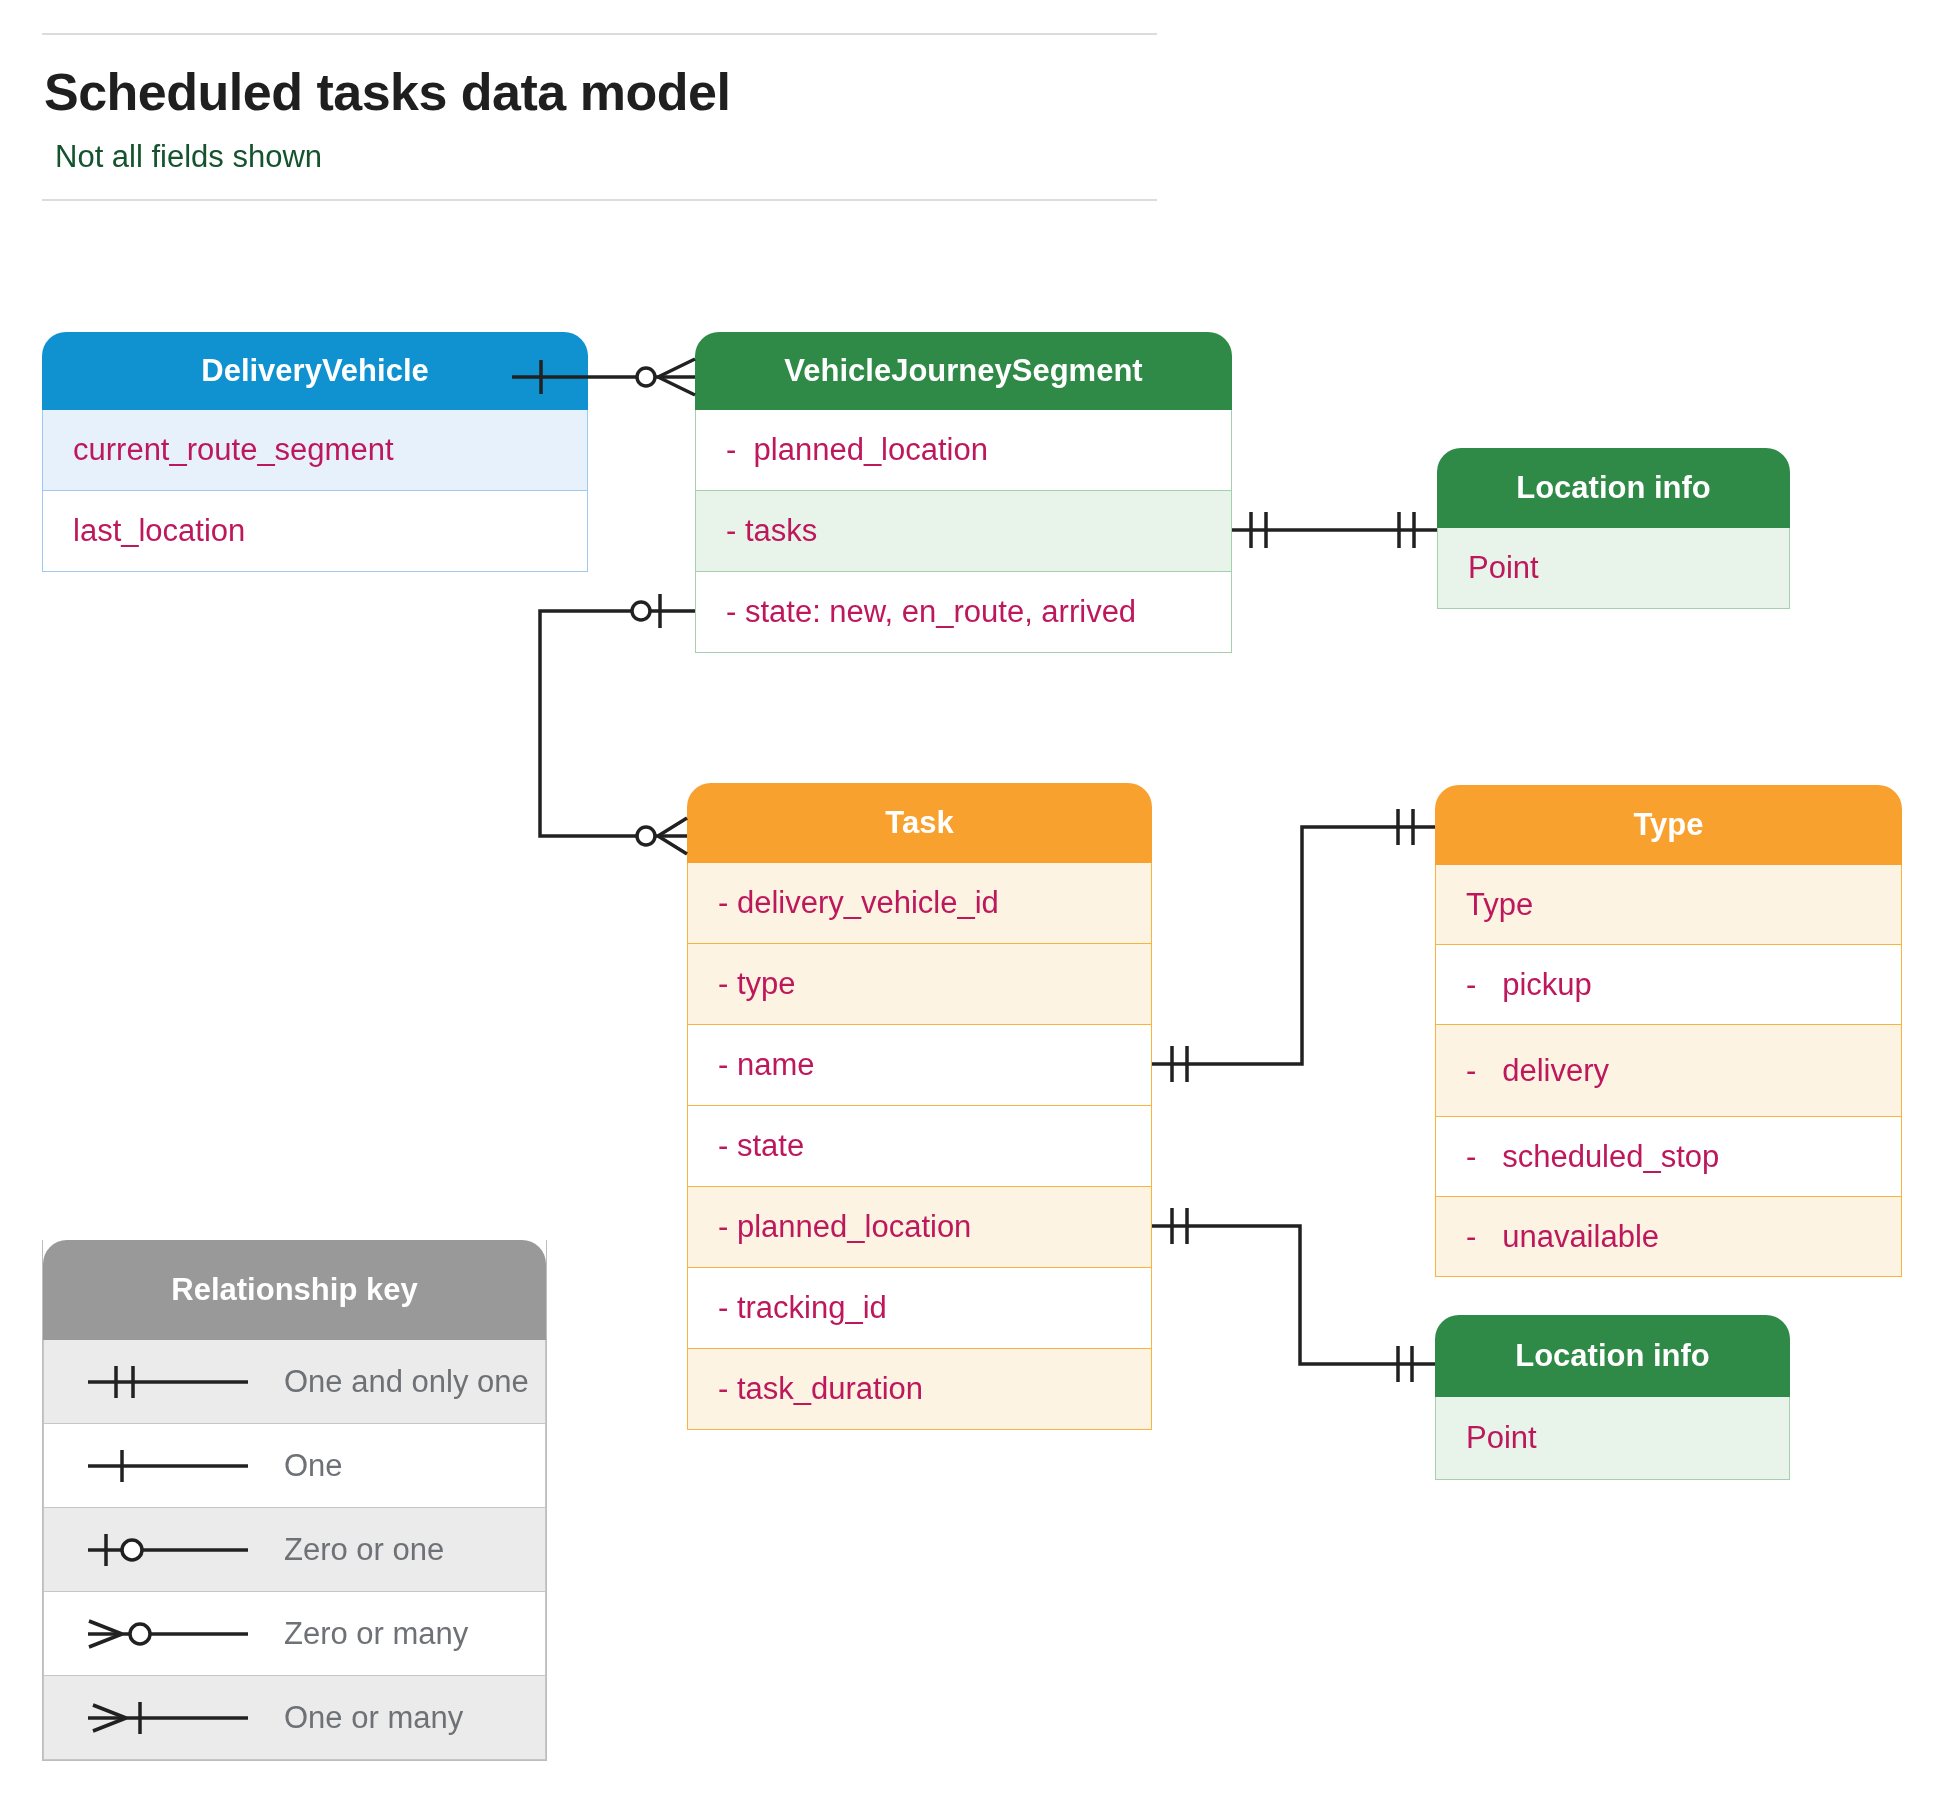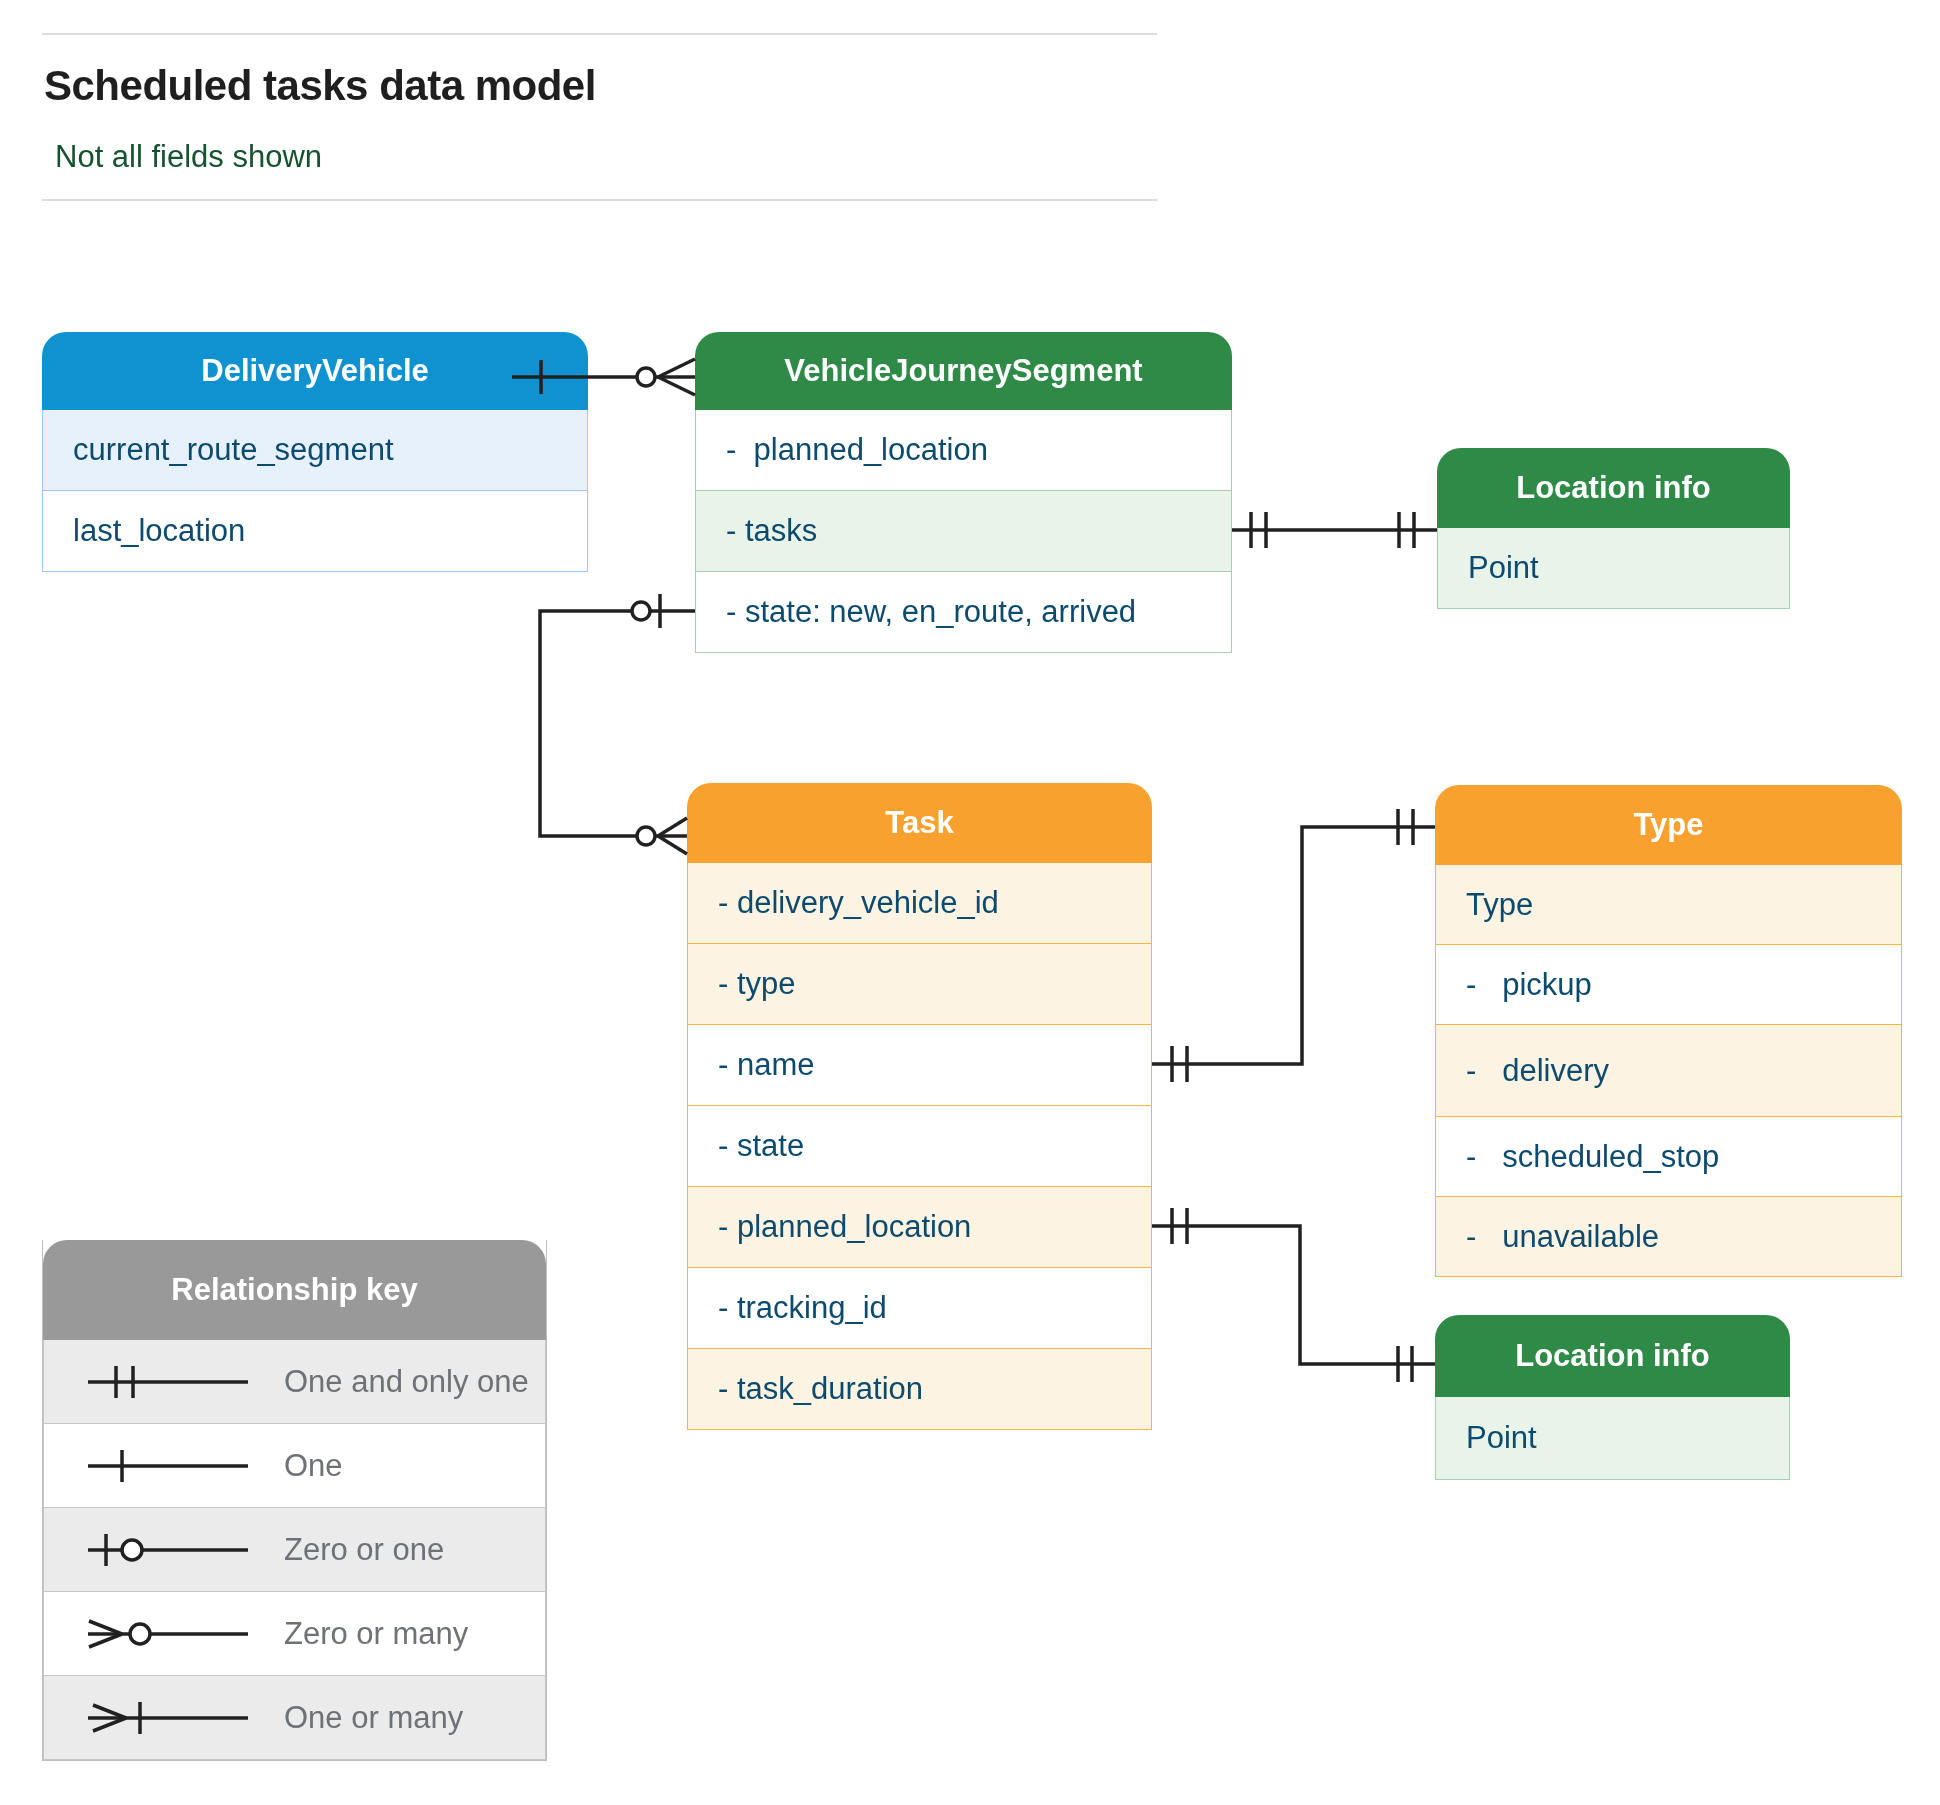--- a/index.html
+++ b/index.html
@@ -3,40 +3,40 @@
 <meta charset="utf-8">
 <style>
   html,body{margin:0;padding:0;background:#ffffff;}
   .canvas{
     position:relative;width:1940px;height:1805px;background:#ffffff;overflow:hidden;
     font-family:"Liberation Sans",sans-serif;
   }
   .rule{position:absolute;left:42px;width:1115px;height:2px;background:#DADCE0;}
   .page-title{
     position:absolute;left:44px;top:62px;margin:0;
-    font-size:42px;font-weight:700;color:#1F1F1F;letter-spacing:-0.5px;
+    font-size:52px;font-weight:700;color:#1F1F1F;letter-spacing:-0.5px;
   }
   .page-subtitle{
     position:absolute;left:44px;top:128px;margin:11px;
     font-size:31px;font-weight:400;color:#14532d;
   }
 
   
   .tbl{position:absolute;}
   .tbl .hd{
     height:78px;border-radius:24px 24px 0 0;background:var(--hd);
     color:#ffffff;font-size:31px;font-weight:700;
     display:flex;align-items:center;justify-content:center;
   }
   .tbl .row{
     height:81px;background:#ffffff;
     border:1.6px solid var(--bd);border-top:0;
     display:flex;align-items:center;
     padding-left:30px;box-sizing:border-box;
-    font-size:31px;color:#0c4a6e;white-space:pre;
+    font-size:31px;color:#be185d;white-space:pre;
   }
   .tbl .row.tint{background:var(--tint);}
   .blue  {--hd:#1092D0;--tint:#E7F1FC;--bd:#9FC9F0;}
   .green {--hd:#2F8A47;--tint:#E8F3EA;--bd:#A5D0AE;}
   .orange{--hd:#F8A12E;--tint:#FDF3E2;--bd:#F9B440;}
   .gray  {--hd:#999999;--tint:#EBEBEB;--bd:#C6C6C6;}
 
   
   .legend .hd{height:100px;}
   .legend .row{height:84px;gap:28px;padding-left:42px;color:#6E7175;}

